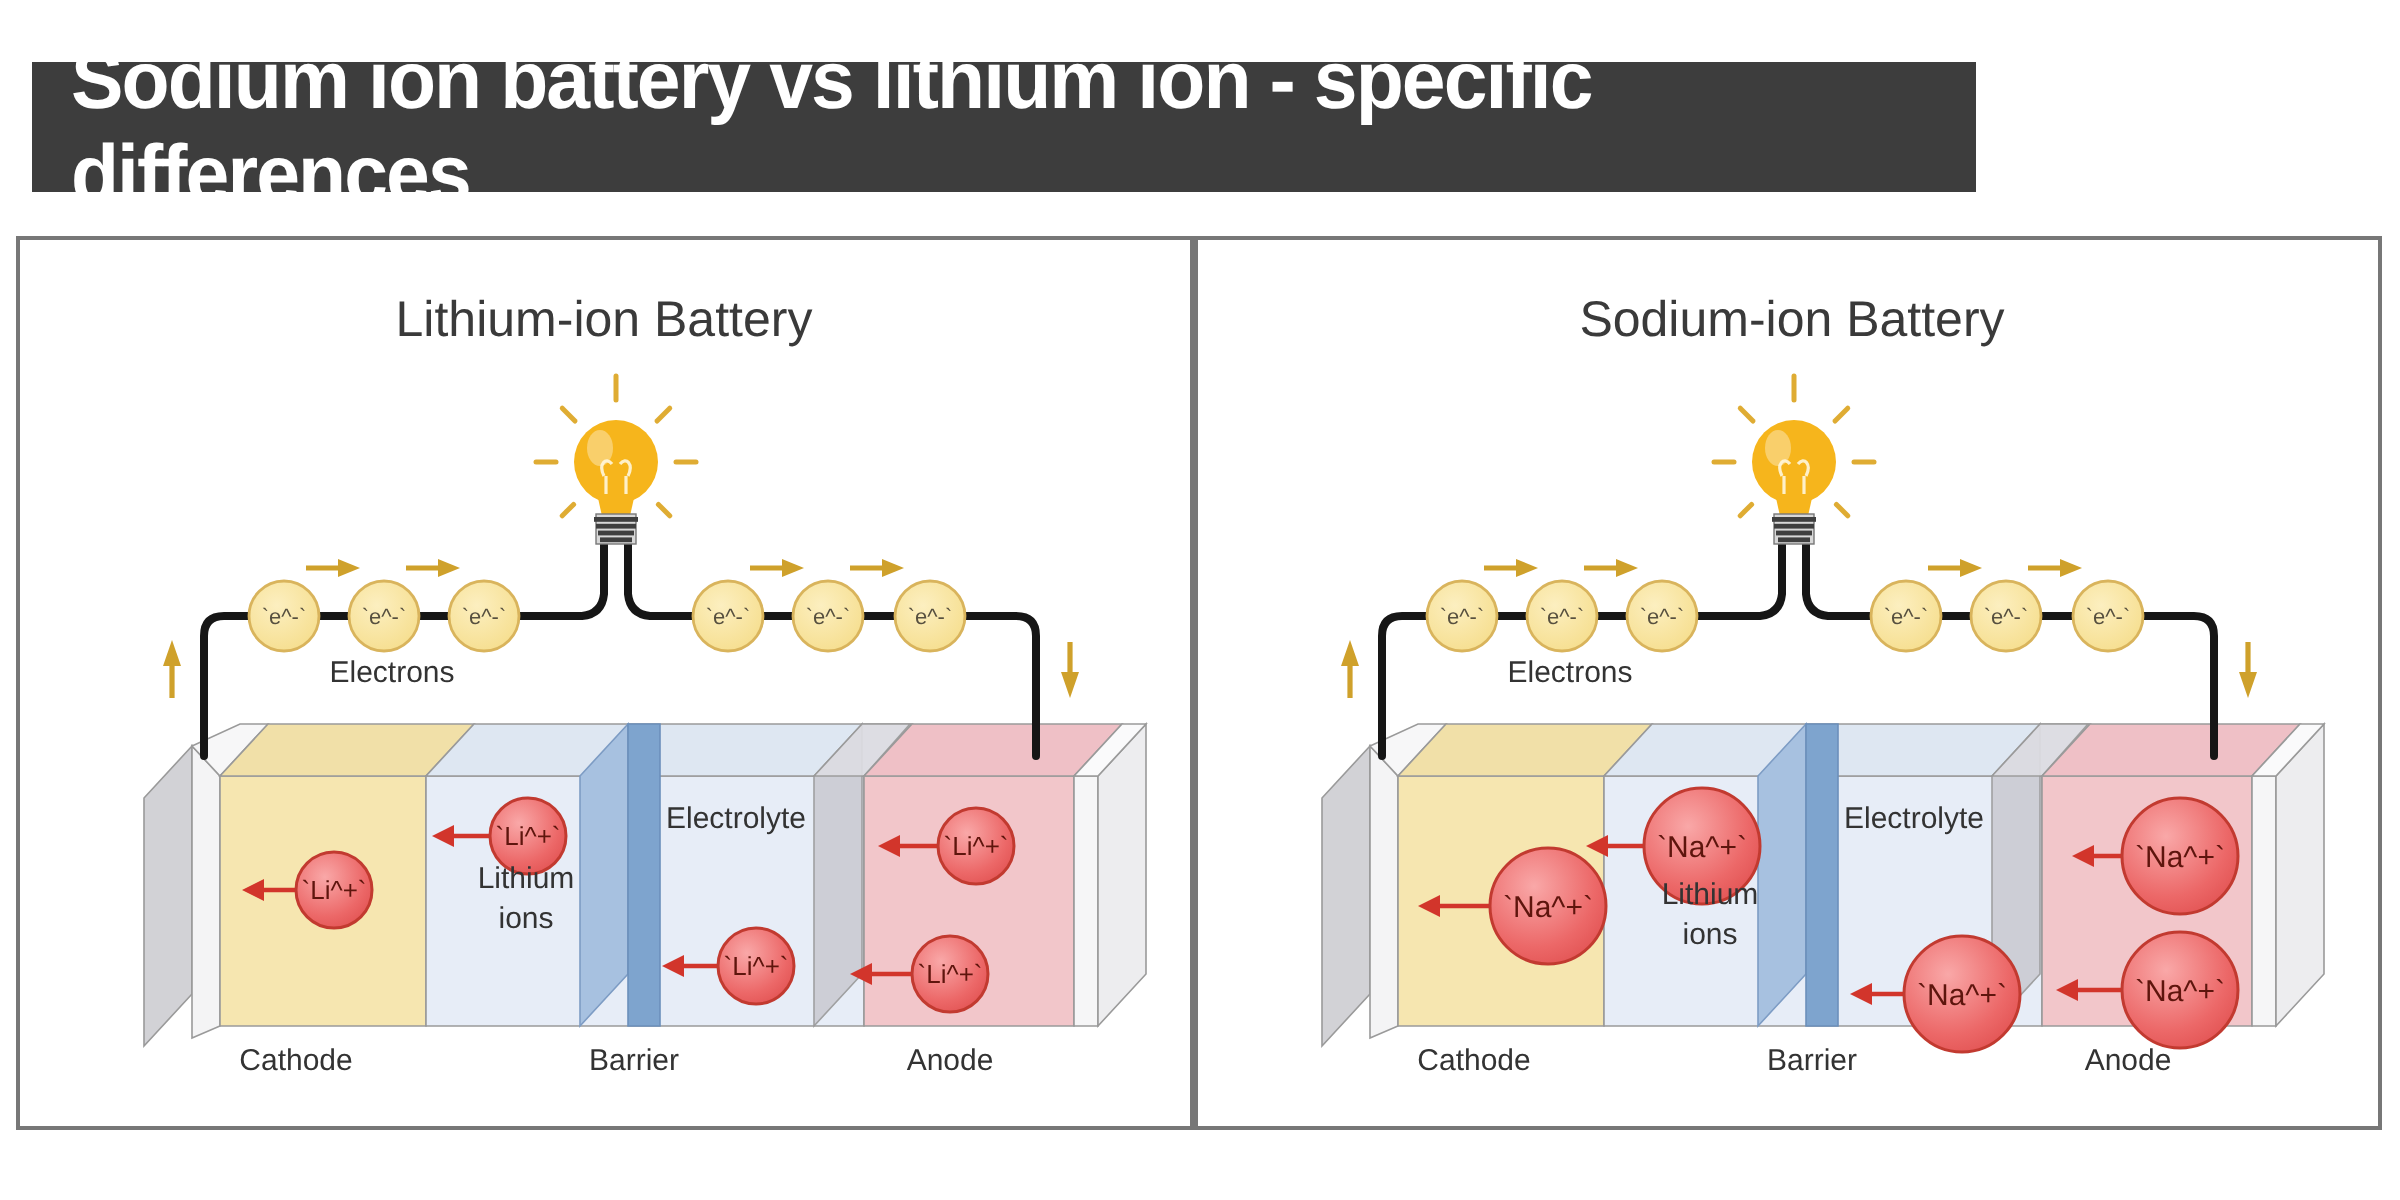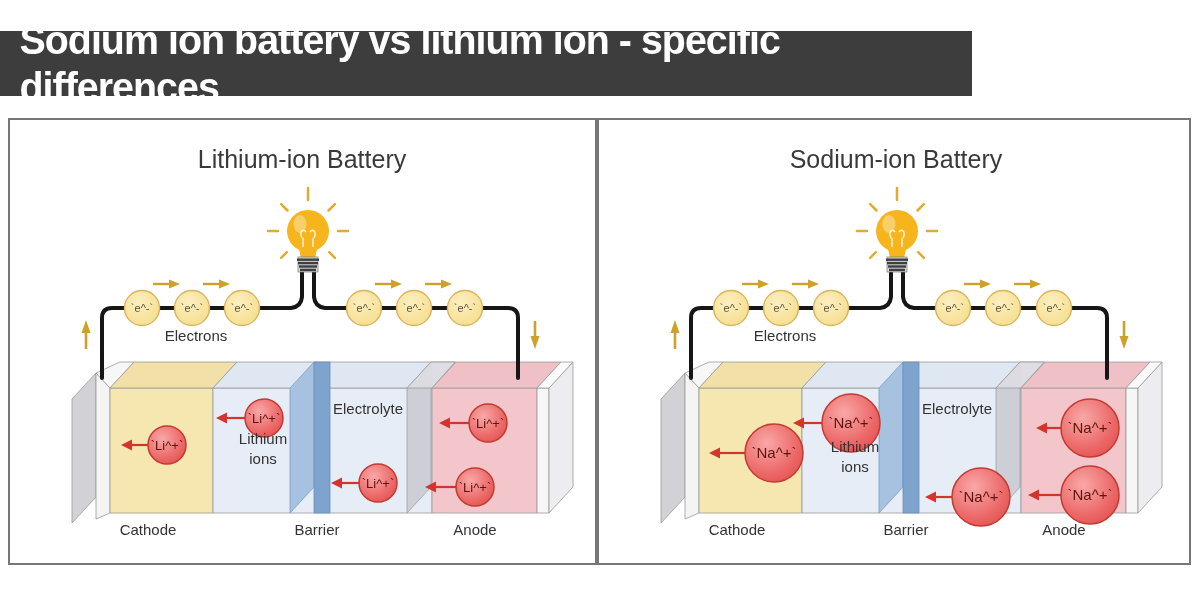--- a/index.html
+++ b/index.html
@@ -1,18 +1,18 @@
 <!DOCTYPE html>
 <html><head>
 <meta charset="utf-8">
 <style>
   html,body{margin:0;padding:0;background:#fff;}
   #stage{position:relative;width:1200px;height:600px;background:#fff;overflow:hidden;
          font-family:"Liberation Sans","DejaVu Sans",sans-serif;}
-  #header-bar{position:absolute;left:0;top:31px;width:972px;height:65px;
+  #header-bar{position:absolute;left:16px;top:31px;width:972px;height:65px;
     display:flex;align-items:center;justify-content:center;}
   #header-bar span{font-size:41px;font-weight:bold;letter-spacing:-1px;transform:scaleX(.96);}
   svg{position:absolute;left:0;top:0;}
   svg text{font-family:"Liberation Sans","DejaVu Sans",sans-serif;}
 </style>
 </head>
 <body>
 
 <div id="stage">
   <div id="header-bar" style="background: rgb(61, 61, 61); color: rgb(255, 255, 255);">

